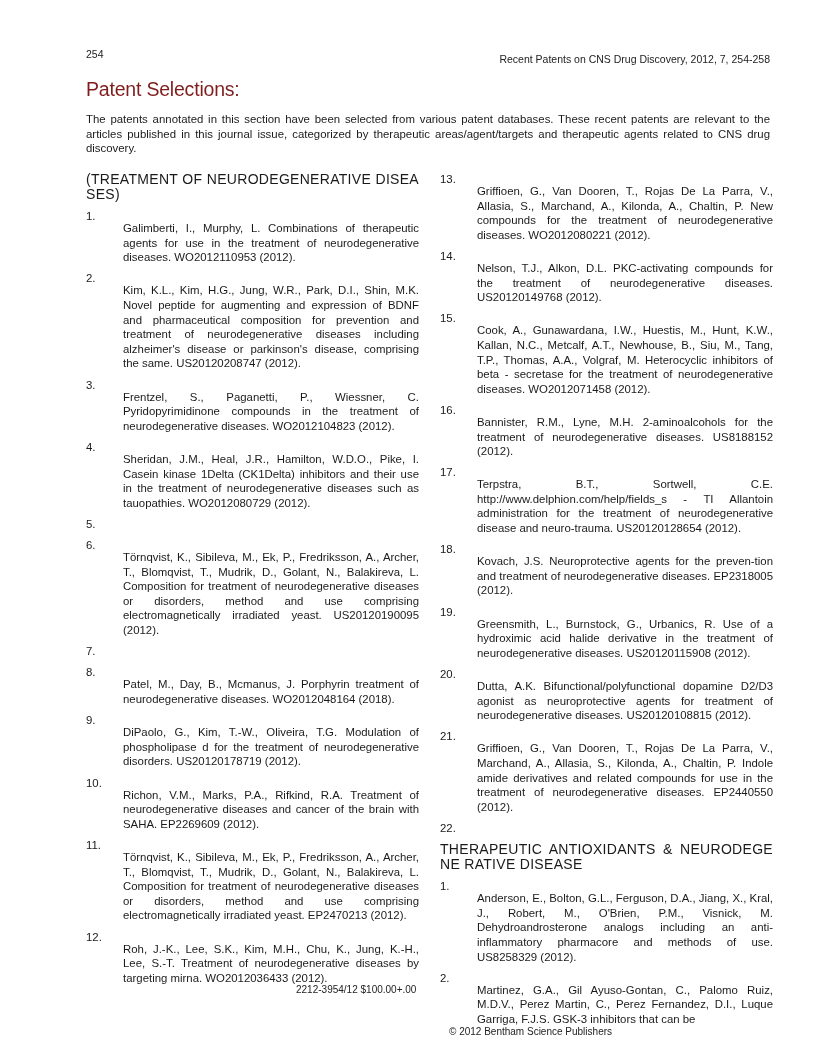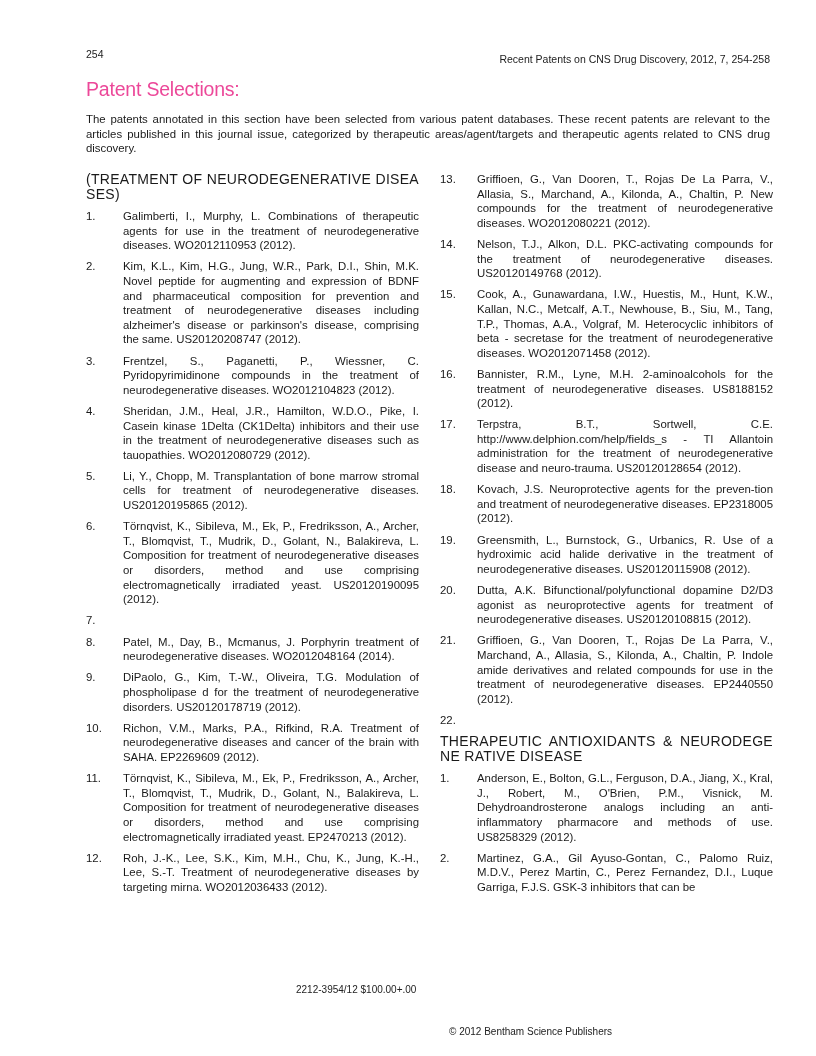--- a/index.html
+++ b/index.html
@@ -2,32 +2,32 @@
 <html><head>
 <meta charset="utf-8">
 <style>
   html, body { margin: 0; padding: 0; background: #ffffff; }
   body { width: 816px; height: 1056px; position: relative; overflow: hidden;
          font-family: "Liberation Sans", sans-serif; color: #1a1a1a; }
   .runhead { position: absolute; top: 48px; left: 86px; width: 684px; height: 14px;
              font-size: 10.5px; color: #222; }
   .runhead .pg { position: absolute; left: 0; top: 0; }
   .runhead .jt { position: absolute; left: 0; right: 0; text-align: right; top: 5px; }
-  .title { position: absolute; top: 78px; left: 86px; font-size: 19.5px; color: #ec4899;
+  .title { position: absolute; top: 78px; left: 86px; font-size: 19.5px; color: #7f1d1d;
            letter-spacing: -0.2px; }
   .intro { position: absolute; top: 112px; left: 86px; width: 684px; font-size: 11.4px;
            line-height: 14.6px; text-align: justify; }
   .col { position: absolute; top: 172px; width: 333px; }
   .col.left { left: 86px; }
   .col.right { left: 440px; }
   .sec-head { font-size: 14px; line-height: 15px; letter-spacing: 0.3px; margin: 0 0 7px 0;
               word-break: break-all; text-align: justify; }
   .entry { display: flex; font-size: 11.4px; line-height: 14.6px; margin-bottom: 6.6px; }
   .entry .num { width: 37px; flex: 0 0 37px; }
-  .entry .txt { flex: 1; text-align: justify; }
+  .entry .txt { flex: 1; text-align: justify; margin-top: 12px; }
   .col.right .entry .num { width: 37px; flex: 0 0 37px; }
   .footer { position: absolute; top: 984px; left: 0; width: 816px; font-size: 10px; color: #222; }
   .footer .issn { position: absolute; left: 296px; }
   .footer .copy { position: absolute; left: 449px; margin-top: 42px; }
 </style>
 </head>
 <body>
 
 <div class="runhead">
   <span class="pg">254</span>
@@ -52,32 +52,31 @@
       <div class="entry">
         <span class="num">3.</span>
         <span class="txt">Frentzel, S., Paganetti, P., Wiessner, C. Pyridopyrimidinone compounds in the treatment of neurodegenerative diseases. WO2012104823 (2012).</span>
       </div>
       <div class="entry">
         <span class="num">4.</span>
         <span class="txt">Sheridan, J.M., Heal, J.R., Hamilton, W.D.O., Pike, I. Casein kinase 1Delta (CK1Delta) inhibitors and their use in the treatment of neurodegenerative diseases such as tauopathies. WO2012080729 (2012).</span>
       </div>
       <div class="entry">
         <span class="num">5.</span>
-        <span class="txt">Li, Y., Chopp, M. Transplantation of bone marrow stromal cells for treatment of neurodegenerative diseases. US20120195865 (2012).</span>
       </div>
       <div class="entry">
         <span class="num">6.</span>
         <span class="txt">Törnqvist, K., Sibileva, M., Ek, P., Fredriksson, A., Archer, T., Blomqvist, T., Mudrik, D., Golant, N., Balakireva, L. Composition for treatment of neurodegenerative diseases or disorders, method and use comprising electromagnetically irradiated yeast. US20120190095 (2012).</span>
       </div>
       <div class="entry">
         <span class="num">7.</span>
       </div>
       <div class="entry">
         <span class="num">8.</span>
-        <span class="txt">Patel, M., Day, B., Mcmanus, J. Porphyrin treatment of neurodegenerative diseases. WO2012048164 (2014).</span>
+        <span class="txt">Patel, M., Day, B., Mcmanus, J. Porphyrin treatment of neurodegenerative diseases. WO2012048164 (2018).</span>
       </div>
       <div class="entry">
         <span class="num">9.</span>
         <span class="txt">DiPaolo, G., Kim, T.-W., Oliveira, T.G. Modulation of phospholipase d for the treatment of neurodegenerative disorders. US20120178719 (2012).</span>
       </div>
       <div class="entry">
         <span class="num">10.</span>
         <span class="txt">Richon, V.M., Marks, P.A., Rifkind, R.A. Treatment of neurodegenerative diseases and cancer of the brain with SAHA. EP2269609 (2012).</span>
       </div>
       <div class="entry">

